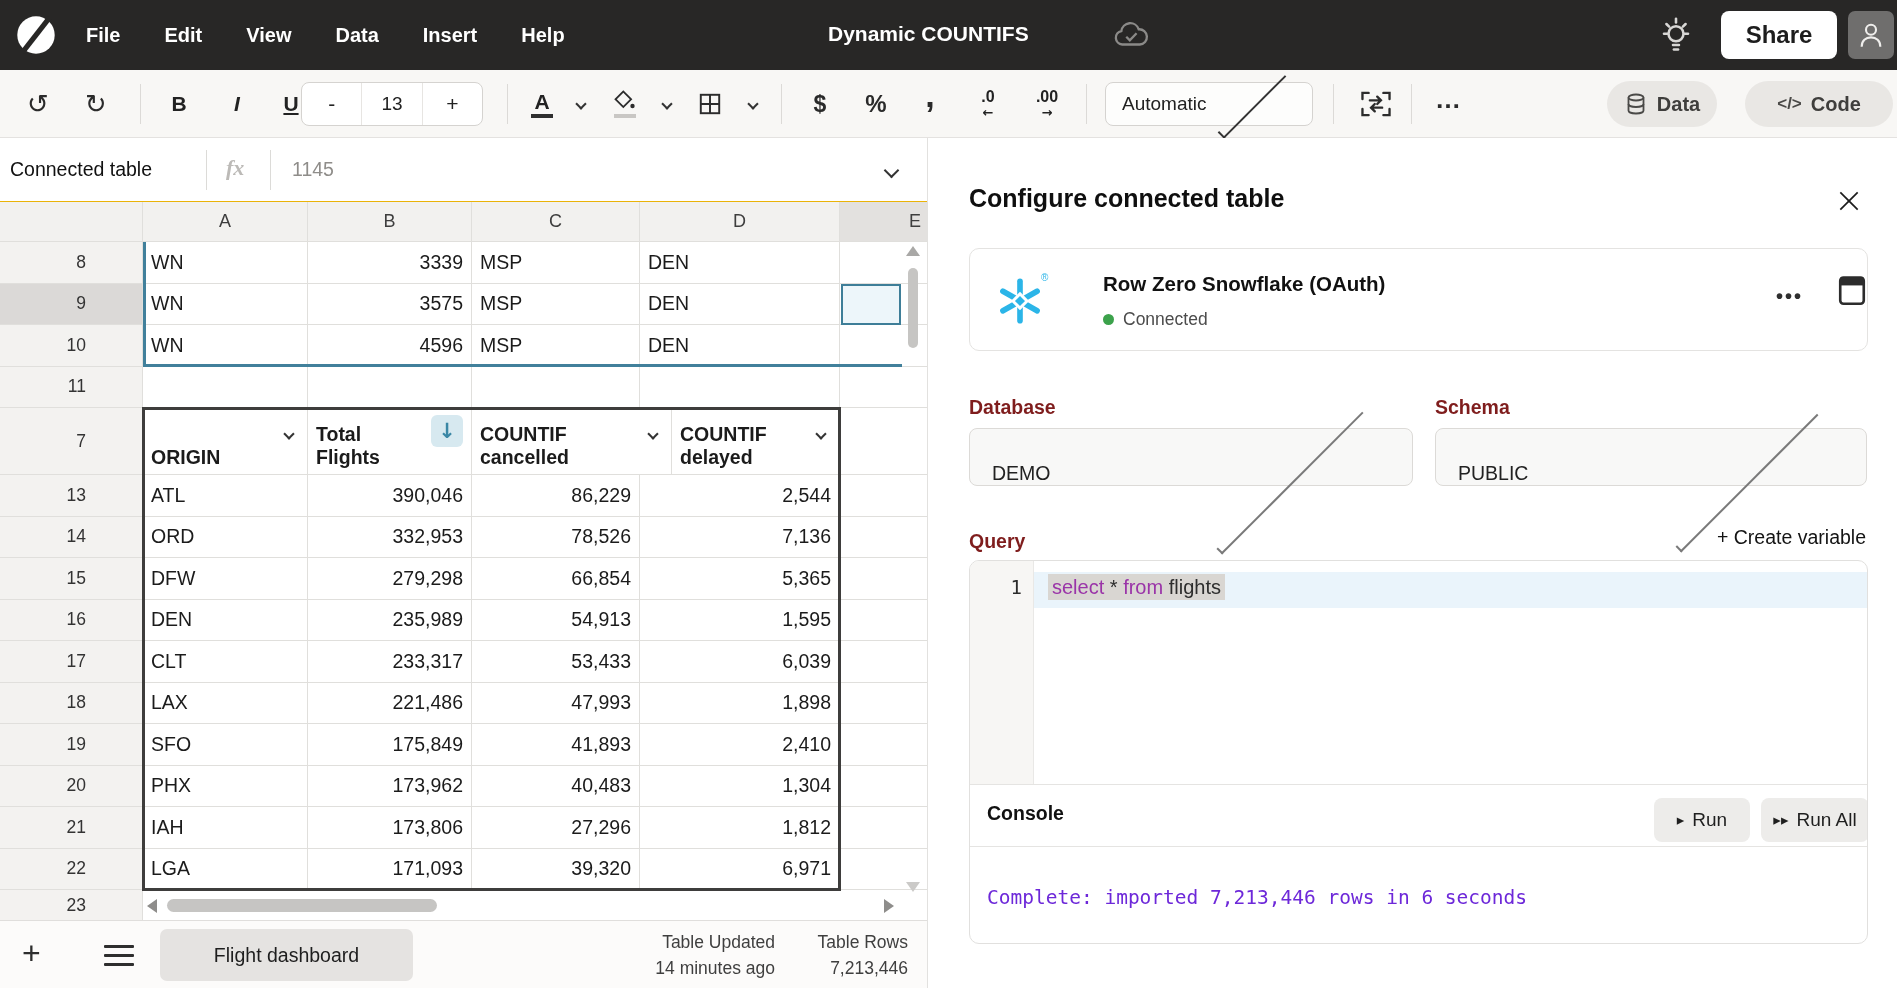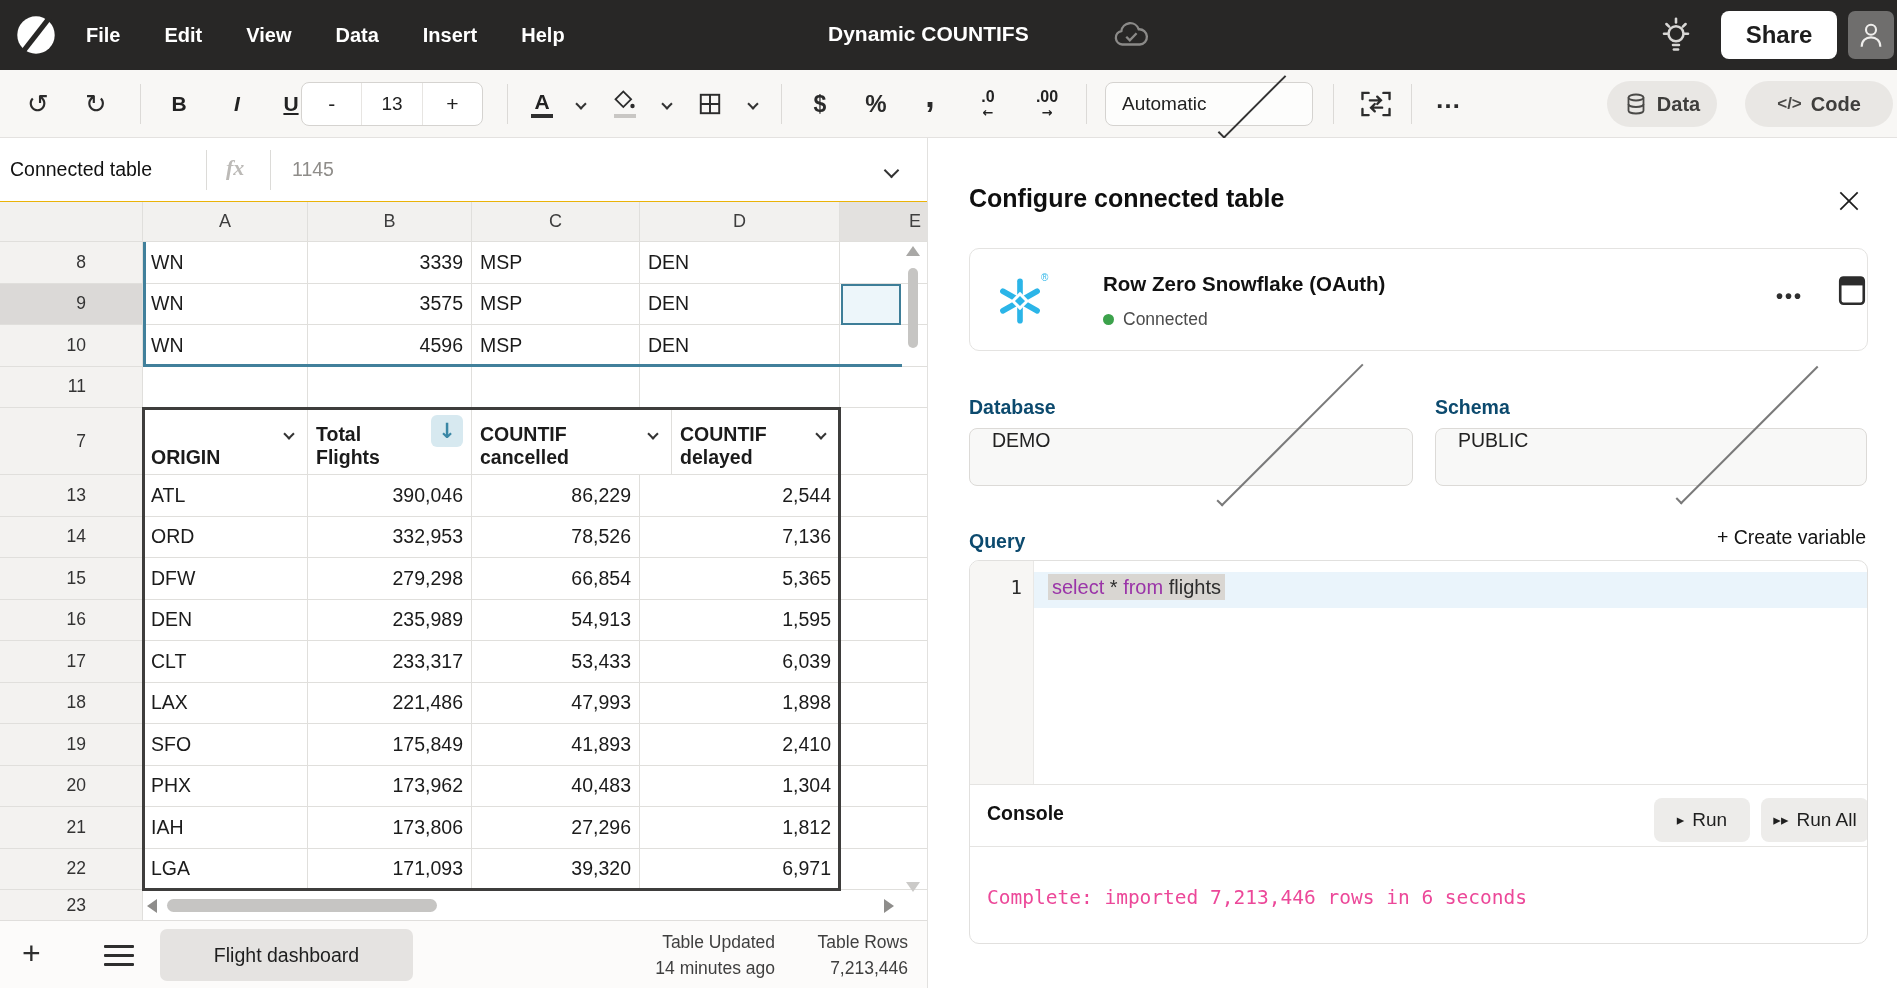--- a/index.html
+++ b/index.html
@@ -101,38 +101,38 @@
   .p-title{position:absolute;left:41px;top:46px;font-size:25px;font-weight:700;color:#0f0f0f;}
   .p-close{position:absolute;left:908px;top:50px;}
   .card{position:absolute;left:41px;top:110px;width:899px;height:103px;border:1px solid #e4e3e1;border-radius:10px;}
   .sf{position:absolute;left:25px;top:27px;}
   .sf .reg{position:absolute;left:46px;top:-4px;font-size:10px;color:#2bb5e8;}
   .card-name{position:absolute;left:133px;top:23px;font-size:20.5px;font-weight:700;color:#111;}
   .card-status{position:absolute;left:133px;top:60px;display:flex;align-items:center;gap:9px;font-size:17.5px;color:#4c4c4c;}
   .dot{width:11px;height:11px;border-radius:50%;background:#3ca24b;}
   .card-more{position:absolute;left:806px;top:36px;font-size:20px;font-weight:700;color:#2f2f2f;letter-spacing:2px;}
   .cal{position:absolute;left:866px;top:24px;}
-  .p-label{position:absolute;font-size:19.5px;font-weight:700;color:#0c4a6e;}
+  .p-label{position:absolute;font-size:19.5px;font-weight:700;color:#7f1d1d;}
   .selbox{position:absolute;top:290px;height:58px;border:1px solid #dcdad7;border-radius:8px;background:#f8f8f7;
-          display:flex;align-items:flex-start;padding:0 22px;}
+          display:flex;align-items:flex-end;padding:0 22px;}
   .selbox span{flex:1;font-size:19.5px;color:#222;}
   .createvar{position:absolute;right:31px;top:388px;font-size:19.5px;color:#141414;}
   .editor{position:absolute;left:41px;top:422px;width:899px;height:384px;border:1px solid #e1e0de;border-radius:10px;overflow:hidden;}
   .gutter{position:absolute;left:0;top:0;width:64px;height:223px;background:#f7f6f4;border-right:1px solid #e9e8e6;}
   .activeline{position:absolute;left:0;top:11px;width:897px;height:36px;background:#eaf4fb;}
   .lineno{position:absolute;left:0;top:15px;width:52px;text-align:right;font-family:"DejaVu Sans Mono",monospace;font-size:19px;color:#2b2b2b;}
   .codeline{position:absolute;left:78px;top:13px;font-family:"DejaVu Sans Mono",monospace;font-size:20px;background:#d9d6d2;padding:1px 4px;}
   .kw{color:#9a34a8;} .pl{color:#2d2d2d;}
   .div1{position:absolute;left:0;top:223px;width:899px;height:1px;background:#e5e4e2;}
   .consolelab{position:absolute;left:17px;top:241px;font-size:19.5px;font-weight:700;color:#111;}
   .runbtn{position:absolute;top:237px;height:44px;background:#edecea;border-radius:8px;display:flex;align-items:center;
           justify-content:center;gap:8px;font-size:19px;color:#1f1f1f;}
   .play{font-family:"DejaVu Sans",sans-serif;font-size:15px;}
   .div2{position:absolute;left:0;top:285px;width:899px;height:1px;background:#e5e4e2;}
-  .output{position:absolute;left:17px;top:325px;font-family:"DejaVu Sans Mono",monospace;font-size:19.5px;color:#ec4899;}
+  .output{position:absolute;left:17px;top:325px;font-family:"DejaVu Sans Mono",monospace;font-size:19.5px;color:#6d28d9;}
 </style>
 </head>
 <body>
 
 <div id="app">
 
   <div id="titlebar" class="abs">
     <div id="logo">
       <svg width="44" height="44" viewBox="0 0 24 24">
           <circle cx="12" cy="12" r="10.2" fill="#ffffff"></circle>

